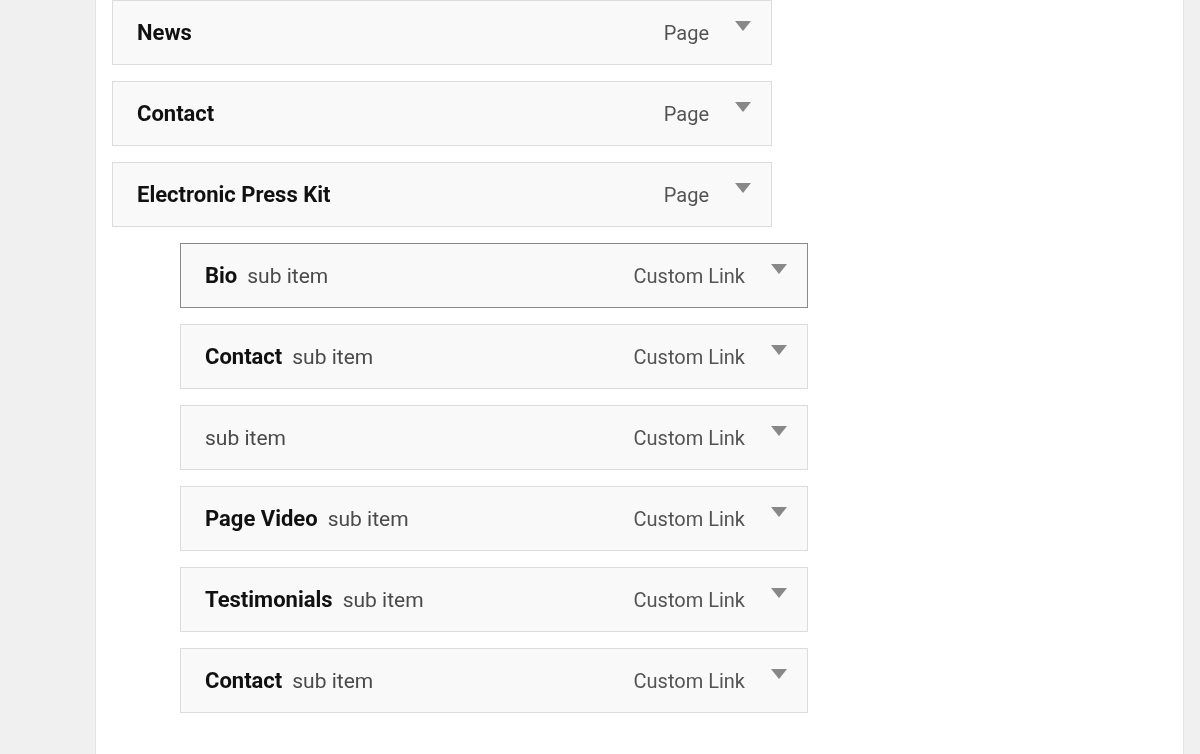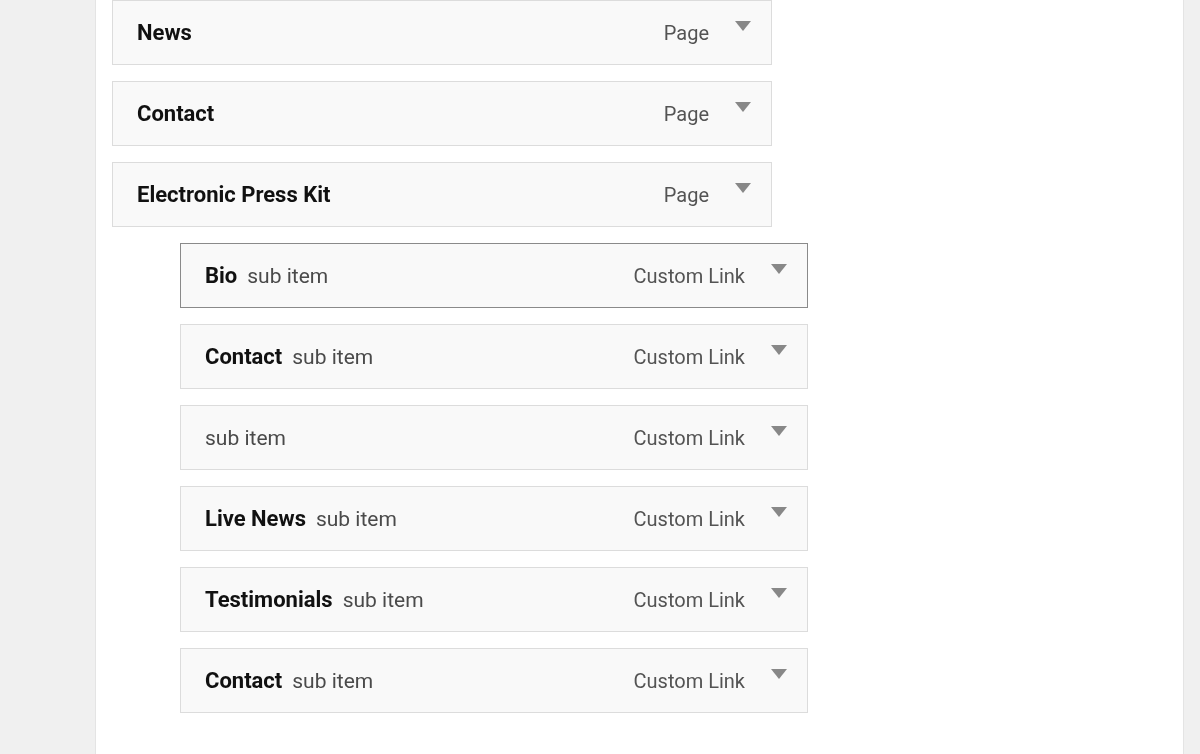--- a/index.html
+++ b/index.html
@@ -144,21 +144,21 @@
         <span class="menu-item-subtitle">sub item</span>
       </div>
       <div class="menu-item-right">
         <span class="menu-item-type">Custom Link</span>
         <span class="chevron"></span>
       </div>
     </div>
 
     <div class="menu-item sub">
       <div class="menu-item-left">
-        <span class="menu-item-title">Live News</span>
+        <span class="menu-item-title">Page Video</span>
         <span class="menu-item-subtitle">sub item</span>
       </div>
       <div class="menu-item-right">
         <span class="menu-item-type">Custom Link</span>
         <span class="chevron"></span>
       </div>
     </div>
 
     <div class="menu-item sub">
       <div class="menu-item-left">

